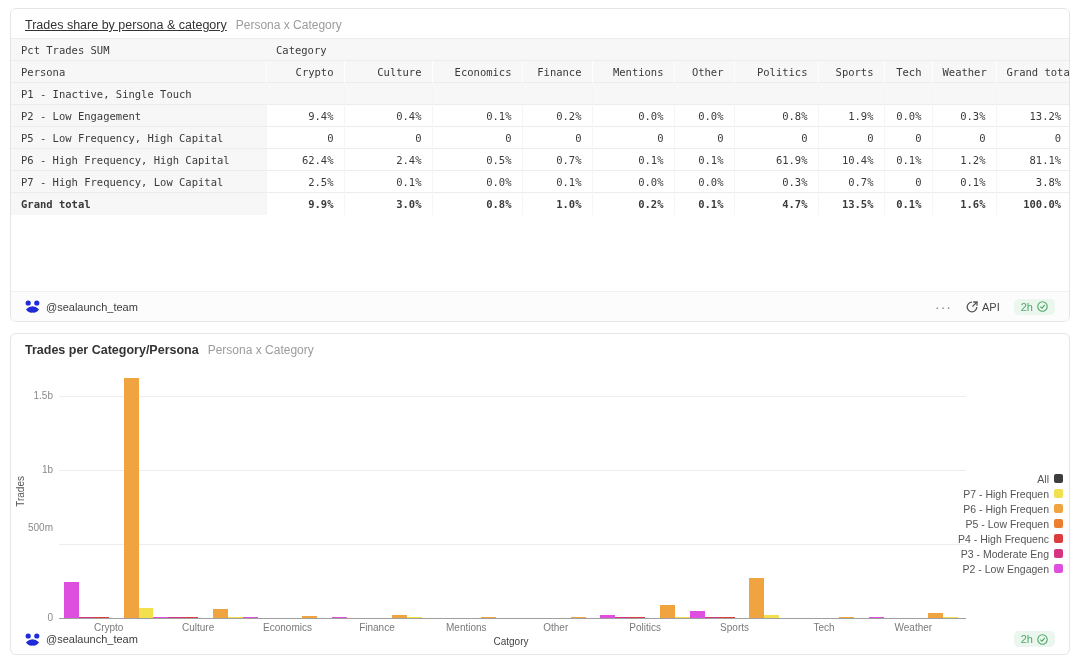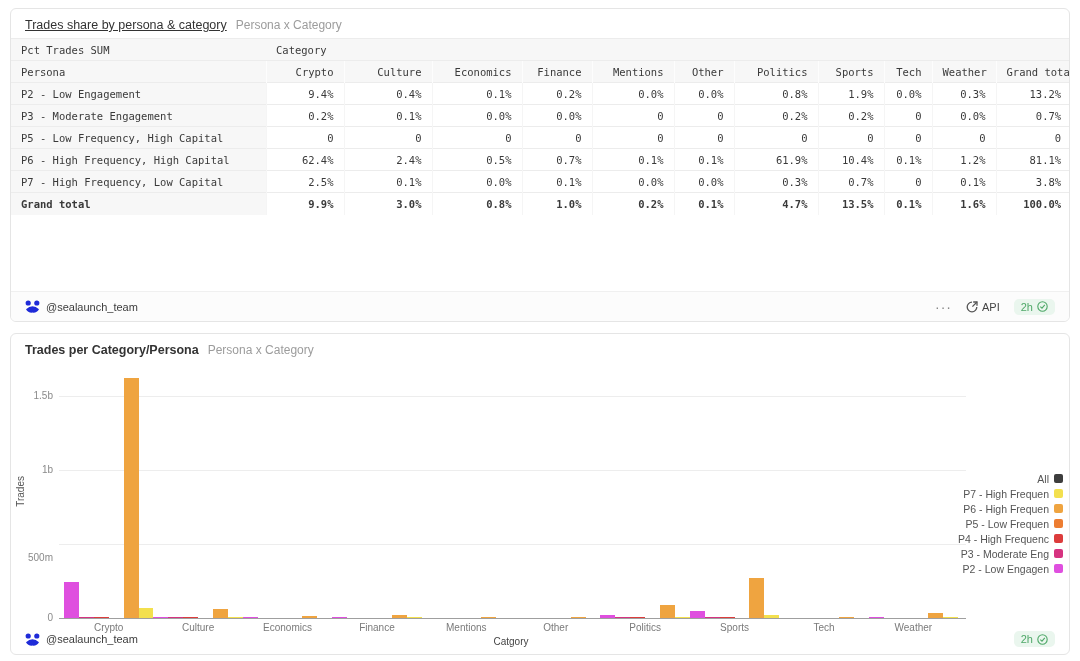--- a/index.html
+++ b/index.html
@@ -99,46 +99,46 @@
             <td class="val-cell col-head">Other</td>
             <td class="val-cell col-head">Politics</td>
             <td class="val-cell col-head">Sports</td>
             <td class="val-cell col-head">Tech</td>
             <td class="val-cell col-head">Weather</td>
             <td class="val-cell col-head">Grand total</td>
           </tr>
       </tbody>
       <tbody>
           <tr>
+            <td class="persona-cell">P1 - Inactive, Single Touch</td>
+            <td class="val-cell empty"></td>
+            <td class="val-cell empty"></td>
+            <td class="val-cell empty"></td>
+            <td class="val-cell empty"></td>
+            <td class="val-cell empty"></td>
+            <td class="val-cell empty"></td>
+            <td class="val-cell empty"></td>
+            <td class="val-cell empty"></td>
+            <td class="val-cell empty"></td>
+            <td class="val-cell empty"></td>
+            <td class="val-cell empty"></td>
+          </tr>
+          <tr>
             <td class="persona-cell">P2 - Low Engagement</td>
             <td class="val-cell">9.4%</td>
             <td class="val-cell">0.4%</td>
             <td class="val-cell">0.1%</td>
             <td class="val-cell">0.2%</td>
             <td class="val-cell">0.0%</td>
             <td class="val-cell">0.0%</td>
             <td class="val-cell">0.8%</td>
             <td class="val-cell">1.9%</td>
             <td class="val-cell">0.0%</td>
             <td class="val-cell">0.3%</td>
             <td class="val-cell">13.2%</td>
-          </tr>
-          <tr>
-            <td class="persona-cell">P3 - Moderate Engagement</td>
-            <td class="val-cell">0.2%</td>
-            <td class="val-cell">0.1%</td>
-            <td class="val-cell">0.0%</td>
-            <td class="val-cell">0.0%</td>
-            <td class="val-cell">0</td>
-            <td class="val-cell">0</td>
-            <td class="val-cell">0.2%</td>
-            <td class="val-cell">0.2%</td>
-            <td class="val-cell">0</td>
-            <td class="val-cell">0.0%</td>
-            <td class="val-cell">0.7%</td>
           </tr>
           <tr>
             <td class="persona-cell">P5 - Low Frequency, High Capital</td>
             <td class="val-cell">0</td>
             <td class="val-cell">0</td>
             <td class="val-cell">0</td>
             <td class="val-cell">0</td>
             <td class="val-cell">0</td>
             <td class="val-cell">0</td>
             <td class="val-cell">0</td>
@@ -224,21 +224,21 @@
   <div class="card card-chart">
     <div class="title-row">
       <span class="title-bold">Trades per Category/Persona</span>
       <span class="subtitle">Persona x Category</span>
     </div>
     <div class="chart-wrap">
       <div class="yaxis-title">Trades</div>
       <div>
           <div class="tick-label" style="top: 26px;">1.5b</div>
           <div class="tick-label" style="top: 100px;">1b</div>
-          <div class="tick-label" style="top: 188px;">500m</div>
+          <div class="tick-label" style="top: 158px;">500m</div>
           <div class="tick-label" style="top: 248px;">0</div>
         </div>
       <div>
           <div class="gridline" style="top: 32px;"></div>
           <div class="gridline" style="top: 106px;"></div>
           <div class="gridline" style="top: 180px;"></div>
         </div>
       <div class="axis-line"></div>
       <div class="plot">
           <div class="bar-group">

